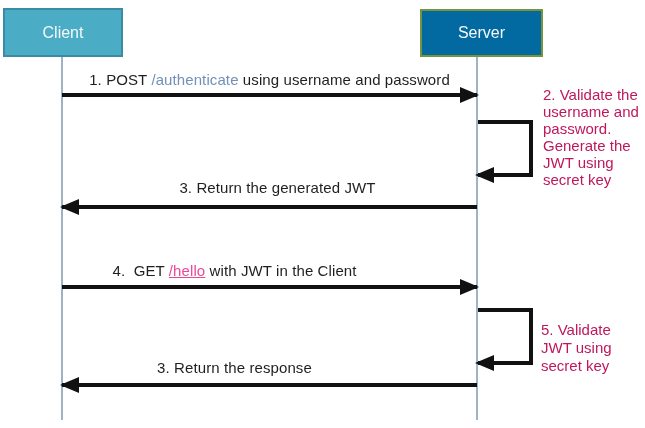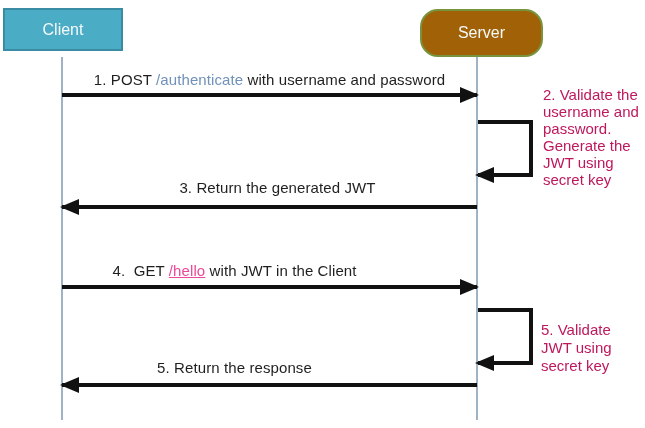--- a/index.html
+++ b/index.html
@@ -4,21 +4,21 @@
 <style>
   html,body{margin:0;padding:0;background:#ffffff;}
   .stage{
     position:relative;width:645px;height:428px;background:#ffffff;
     font-family:"Liberation Sans",sans-serif;overflow:hidden;
   }
   .actor{
     position:absolute;display:flex;align-items:center;justify-content:center;
     font-size:16px;color:#f4f9fa;border:2px solid #888;box-sizing:border-box;
   }
-  #actor-client{left:3px;top:8px;width:120px;height:43px;}
+  #actor-client{left:3px;top:8px;width:120px;height:49px;}
   #actor-server{left:420px;top:9px;width:123px;height:48px;}
   .lifeline{position:absolute;top:57px;height:363px;width:2px;opacity:.85;}
   #lifeline-client{left:61px;}
   #lifeline-server{left:476px;}
   .msg{
     position:absolute;font-size:15px;color:#1f1f1f;text-align:center;
     white-space:nowrap;letter-spacing:.1px;
   }
   #label-m1{left:62px;width:415px;top:71px;}
   #label-m3{left:62px;width:415px;top:179px;padding-left:8px;}
@@ -47,29 +47,29 @@
   #note-5{left:541px;top:321px;line-height:18px;}
 </style>
 </head>
 <body>
 
 <div class="stage">
 
   <div class="actor" id="actor-client" style="background-color: rgb(75, 172, 198); border-color: rgb(58, 139, 164);">
     <span>Client</span>
   </div>
-  <div class="actor" id="actor-server" style="background-color: #a16207; border-color: rgb(119, 147, 60); border-radius: 18px;">
+  <div class="actor" id="actor-server" style="background-color: #0369a1; border-color: rgb(119, 147, 60);">
     <span>Server</span>
   </div>
 
   <div class="lifeline" id="lifeline-client" style="background-color: rgb(143, 166, 186);"></div>
   <div class="lifeline" id="lifeline-server" style="background-color: rgb(143, 166, 186);"></div>
 
   <div class="msg" id="label-m1">
-    <span>1. POST </span><span style="color: rgb(113, 145, 184); margin-top: 32px;">/authenticate</span><span> with username and password</span>
+    <span>1. POST </span><span style="color: rgb(113, 145, 184); margin-top: 32px;">/authenticate</span><span> using username and password</span>
   </div>
   <div class="arrow" id="arrow-m1">
     <div class="head head-right"></div>
   </div>
 
   <div class="loop" id="loop-2">
     <div class="head"></div>
   </div>
   <div class="note" id="note-2">
     <div>2. Validate the</div>
@@ -94,18 +94,18 @@
 
   <div class="loop" id="loop-5">
     <div class="head"></div>
   </div>
   <div class="note" id="note-5">
     <div>5. Validate</div>
     <div>JWT using</div>
     <div>secret key</div>
   </div>
 
-  <div class="msg" id="label-m6">5. Return the response</div>
+  <div class="msg" id="label-m6">3. Return the response</div>
   <div class="arrow" id="arrow-m6">
     <div class="head head-left"></div>
   </div>
 
 </div>
 
 </body></html>

